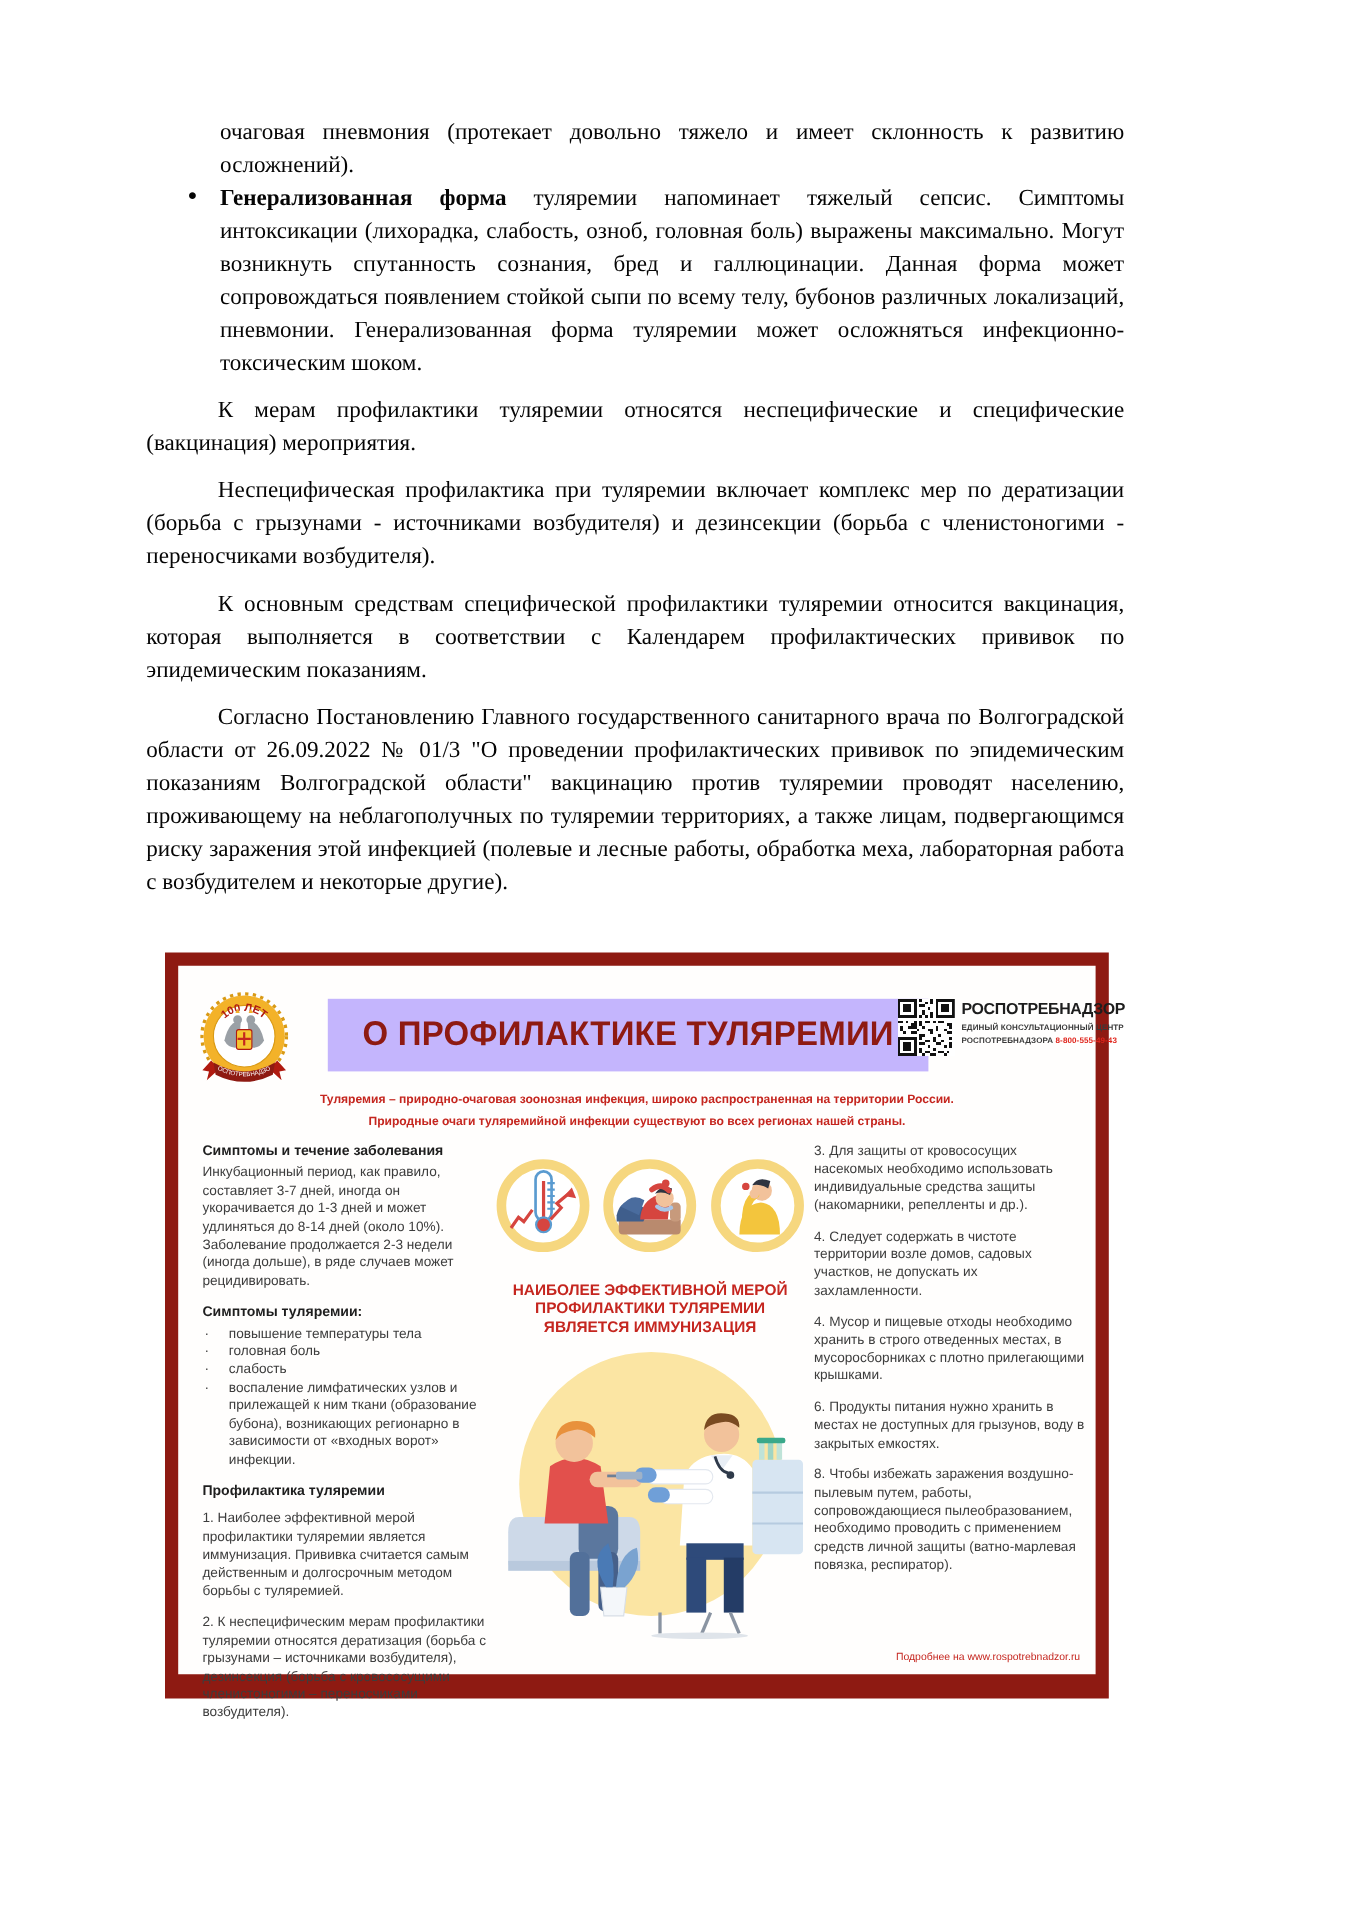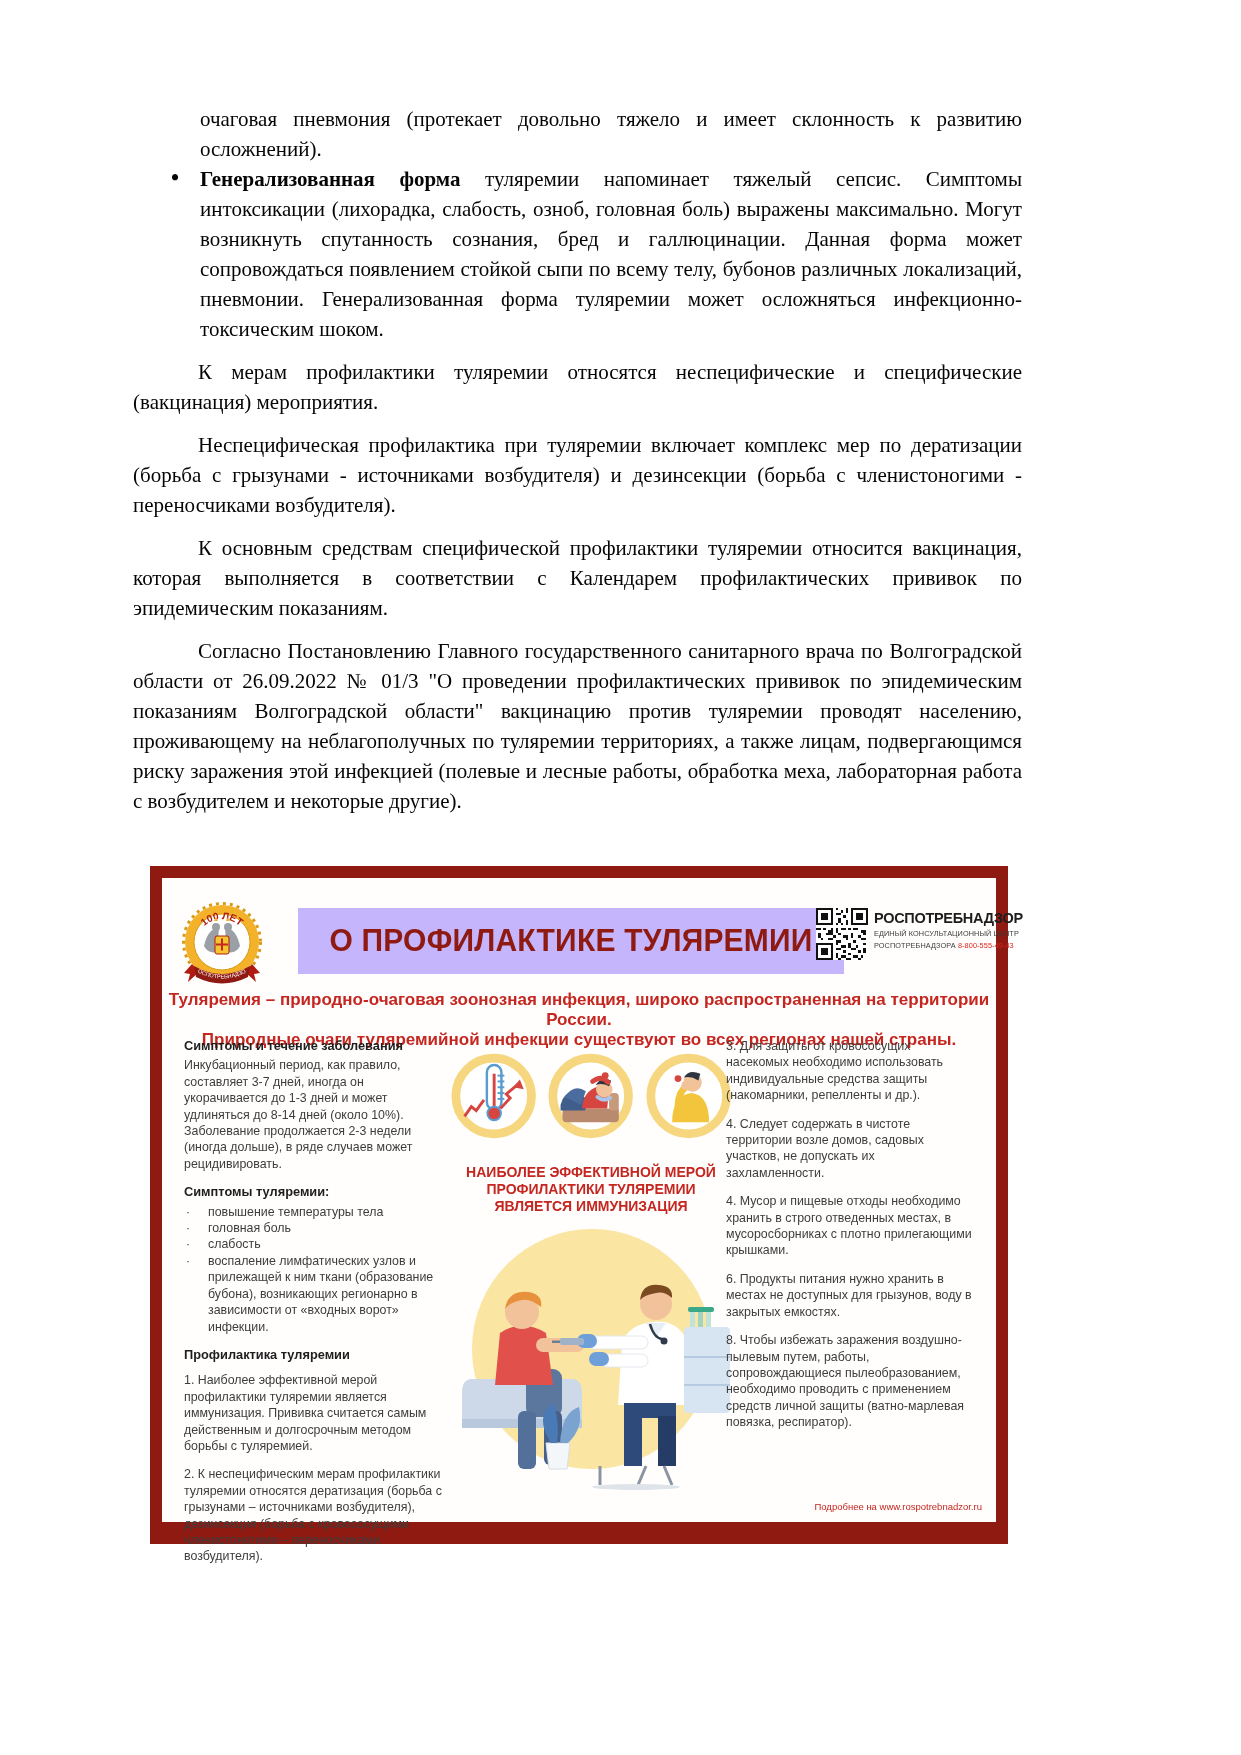--- a/index.html
+++ b/index.html
@@ -30,29 +30,29 @@
     position:absolute;left:104px;top:30px;width:546px;height:66px;background:#c4b5fd;
     display:flex;align-items:center;justify-content:center;margin-left:32px;
   }
   .banner-title{
     color:#8e1a12;font-weight:bold;font-size:30px;letter-spacing:.2px;transform:scaleY(1.04);
     white-space:nowrap;
   }
   .contact{position:absolute;left:654px;top:30px;width:180px;display:flex;gap:6px;align-items:flex-start;}
   .contact svg{flex:0 0 auto;}
   .contact-name{font-weight:bold;font-size:14.5px;color:#1d1d1d;letter-spacing:-0.3px;margin-top:2px;}
-  .contact-line{font-weight:normal;font-size:7.3px;color:#3a3a3a;margin-top:3px;letter-spacing:.1px;}
+  .contact-line{font-weight:bold;font-size:7.3px;color:#3a3a3a;margin-top:3px;letter-spacing:.1px;}
   .contact-line .phone{color:#e0241b;}
   .subtitle{
     position:absolute;left:0;top:112px;width:100%;text-align:center;color:#c5261f;
-    font-weight:bold;font-size:17px;line-height:20px;
+    font-weight:bold;font-size:11px;line-height:20px;
   }
   .col{position:absolute;top:160px;font-size:12.4px;line-height:16.4px;color:#3d3d3d;}
   .col-left{left:22px;width:262px;}
-  .col-right{left:564px;width:248px;}
+  .col-right{left:578px;width:248px;}
   .col h3{margin:0 0 3px 0;font-size:12.8px;color:#1e1e1e;}
   .col .gap{height:12px;}
   .sym{position:relative;padding-left:24px;}
   .sym::before{content:"\00B7";position:absolute;left:2px;top:0;}
   .ritem{margin:0 0 12px 0;}
   .col-center{position:absolute;left:288px;top:172px;width:282px;text-align:center;}
   .circles{display:flex;justify-content:center;gap:10px;}
   .circles svg{width:92px;height:92px;}
   .highlight{
     margin-top:22px;color:#c5261f;font-weight:bold;font-size:14px;line-height:17px;

